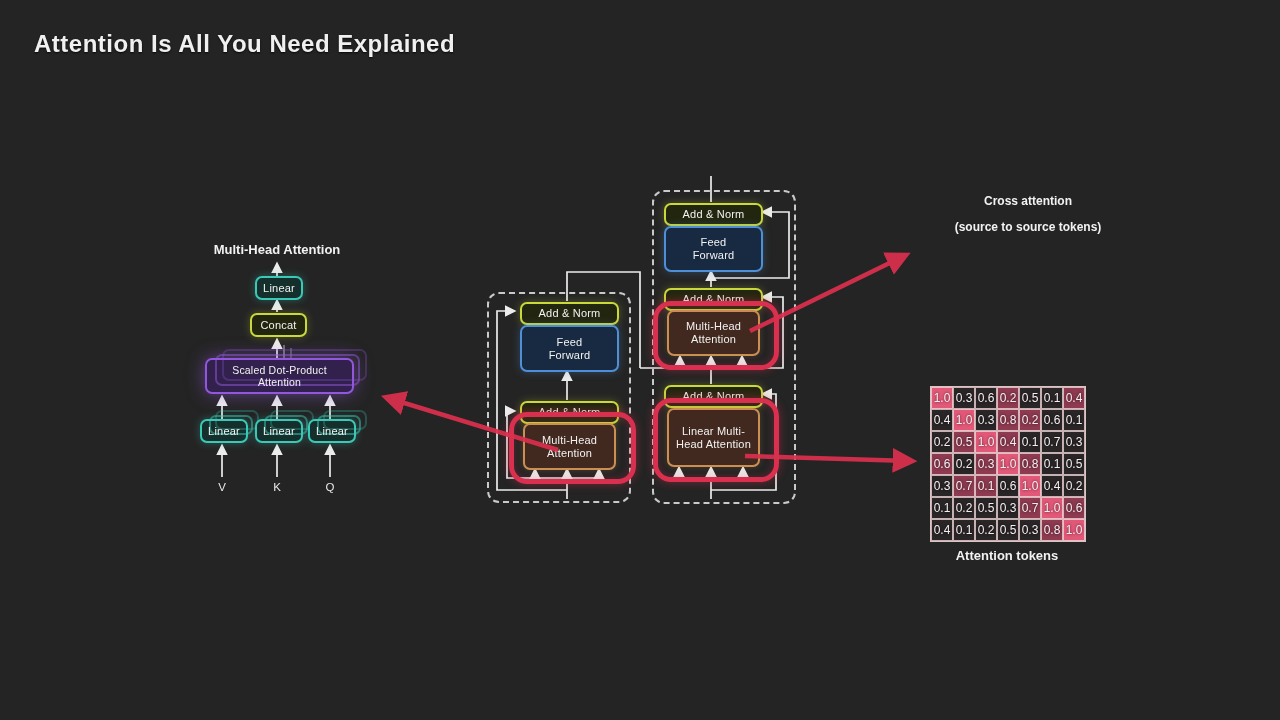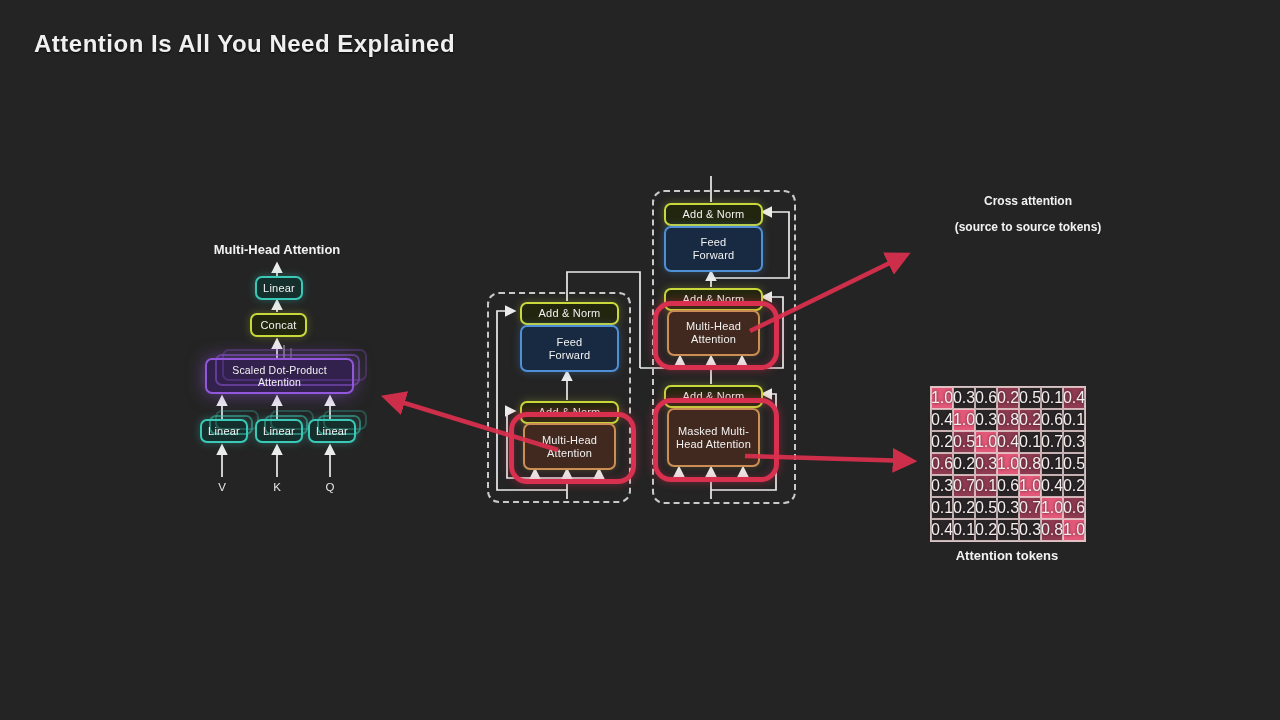--- a/index.html
+++ b/index.html
@@ -49,21 +49,21 @@
     font-size:12px;font-weight:bold;line-height:26px;color:#f2f2f2;
   }
   
   #attention-matrix{
     position:absolute;left:930px;top:386px;
     display:grid;grid-template-columns:repeat(7,22px);grid-auto-rows:22px;
     z-index:2;border:1px solid rgba(238,214,214,.9);
   }
   .mcell{
     display:flex;align-items:center;justify-content:center;
-    font-size:16px;color:#f4eef0;border:1px solid rgba(238,214,214,.8);
+    font-size:12px;color:#f4eef0;border:1px solid rgba(238,214,214,.8);
     text-shadow:0 0 3px rgba(0,0,0,.7);
   }
   #attention-scores-label{
     position:absolute;left:927px;top:548px;width:160px;text-align:center;
     font-size:13px;font-weight:bold;color:#f2f2f2;
   }
   svg{position:absolute;left:0;top:0;}
   #connector-svg{z-index:1;}
   #red-arrow-svg{z-index:5;}
 </style>
@@ -184,21 +184,21 @@
   </div>
   <div class="box orange" style="left:667px;top:310px;width:89px;height:42px;">
     <span class="lbl" style="width:72px;">Multi-Head Attention</span>
   </div>
   <div class="red-ring" style="left:653px;top:301px;width:116px;height:59px;"></div>
 
   <div class="box lime" style="left:664px;top:385px;width:95px;height:19px;">
     <span class="lbl">Add &amp; Norm</span>
   </div>
   <div class="box orange" style="left:667px;top:408px;width:89px;height:55px;">
-    <span class="lbl" style="width:76px;">Masked Multi-Head Attention</span>
+    <span class="lbl" style="width:76px;">Linear Multi-Head Attention</span>
   </div>
   <div class="red-ring" style="left:653px;top:398px;width:116px;height:74px;"></div>
 
   <div id="cross-attention-note">
     <div>Cross attention</div>
     <div>(source to source tokens)</div>
   </div>
 
   <div id="attention-matrix">
       <div class="mcell" style="background: rgb(226, 88, 120);">1.0</div>

